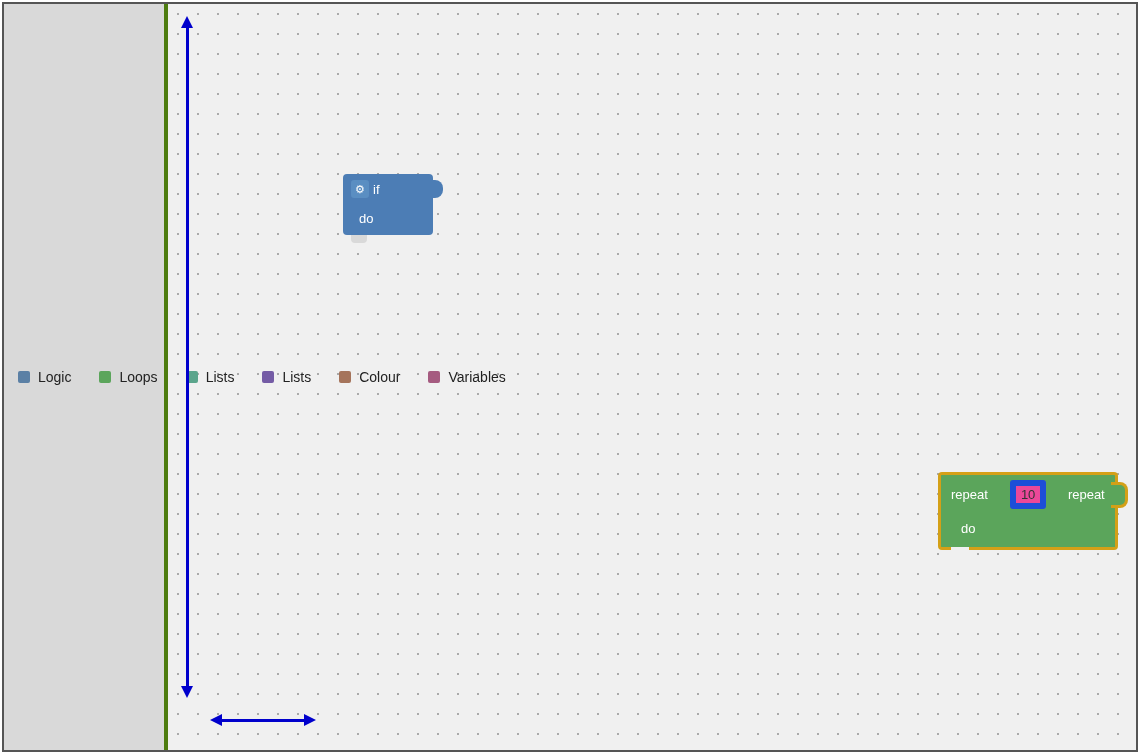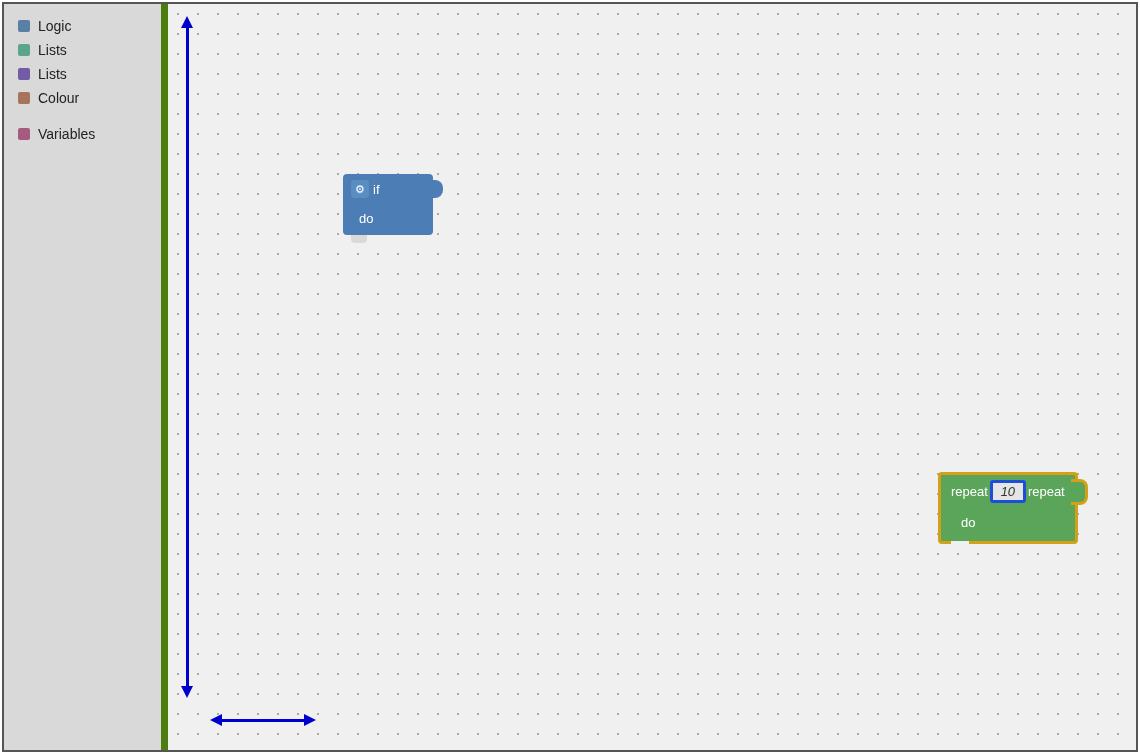--- a/index.html
+++ b/index.html
@@ -12,23 +12,23 @@
       border: 2px solid #555;
       display: flex;
       position: relative;
     }
 
     
     .sidebar {
       width: 164px;
       min-width: 164px;
       background: #d9d9d9;
-      border-right: 7px solid #4d7c0f;
-      display: flex;
-      flex-direction: column;
+      border-right: 4px solid #4d7c0f;
+      display: flex;
+      flex-direction: row;
       padding: 10px 0;
       position: relative;
       z-index: 2;
     }
 
     .sidebar-item {
       display: flex;
       align-items: center;
       padding: 4px 14px;
       cursor: pointer;
@@ -193,21 +193,21 @@
     }
 
     .block-repeat-top {
       background: #5ba55b;
       border: 3px solid #d4a017;
       border-bottom: none;
       border-radius: 4px 4px 0 0;
       padding: 5px 10px;
       display: flex;
       align-items: center;
-      gap: 2px;
+      gap: 22px;
       min-height: 34px;
       position: relative;
     }
 
     .block-repeat-top::after {
       
       content: '';
       position: absolute;
       right: -13px;
       top: 50%;
@@ -235,40 +235,43 @@
       position: absolute;
       left: 10px;
       bottom: -10px;
       width: 18px;
       height: 10px;
       background: #f0f0f0;
       border-radius: 0 0 4px 4px;
     }
 
     .block-number-input {
-      background: #e5e5e5;
-      border: 3px solid #1d4ed8;
+      background: #ec4899;
+      border: 6px solid #1d4ed8;
       border-radius: 3px;
       padding: 1px 5px;
       font-size: 13px;
       width: 36px;
       text-align: center;
       color: #333;
-      font-style: italic;
     }
   </style>
 </head>
 <body>
 
 <div class="outer-border">
 
   <div class="sidebar">
     <div class="sidebar-item">
       <div class="color-dot" style="background:#5b80a5;"></div>
       <span>Logic</span>
+    </div>
+    <div class="sidebar-item">
+      <div class="color-dot" style="background:#5ba55b;"></div>
+      <span>Loops</span>
     </div>
     <div class="sidebar-item">
       <div class="color-dot" style="background:#5ba58c;"></div>
       <span>Lists</span>
     </div>
     <div class="sidebar-item">
       <div class="color-dot" style="background:#745ba5;"></div>
       <span>Lists</span>
     </div>
     <div class="sidebar-item">

